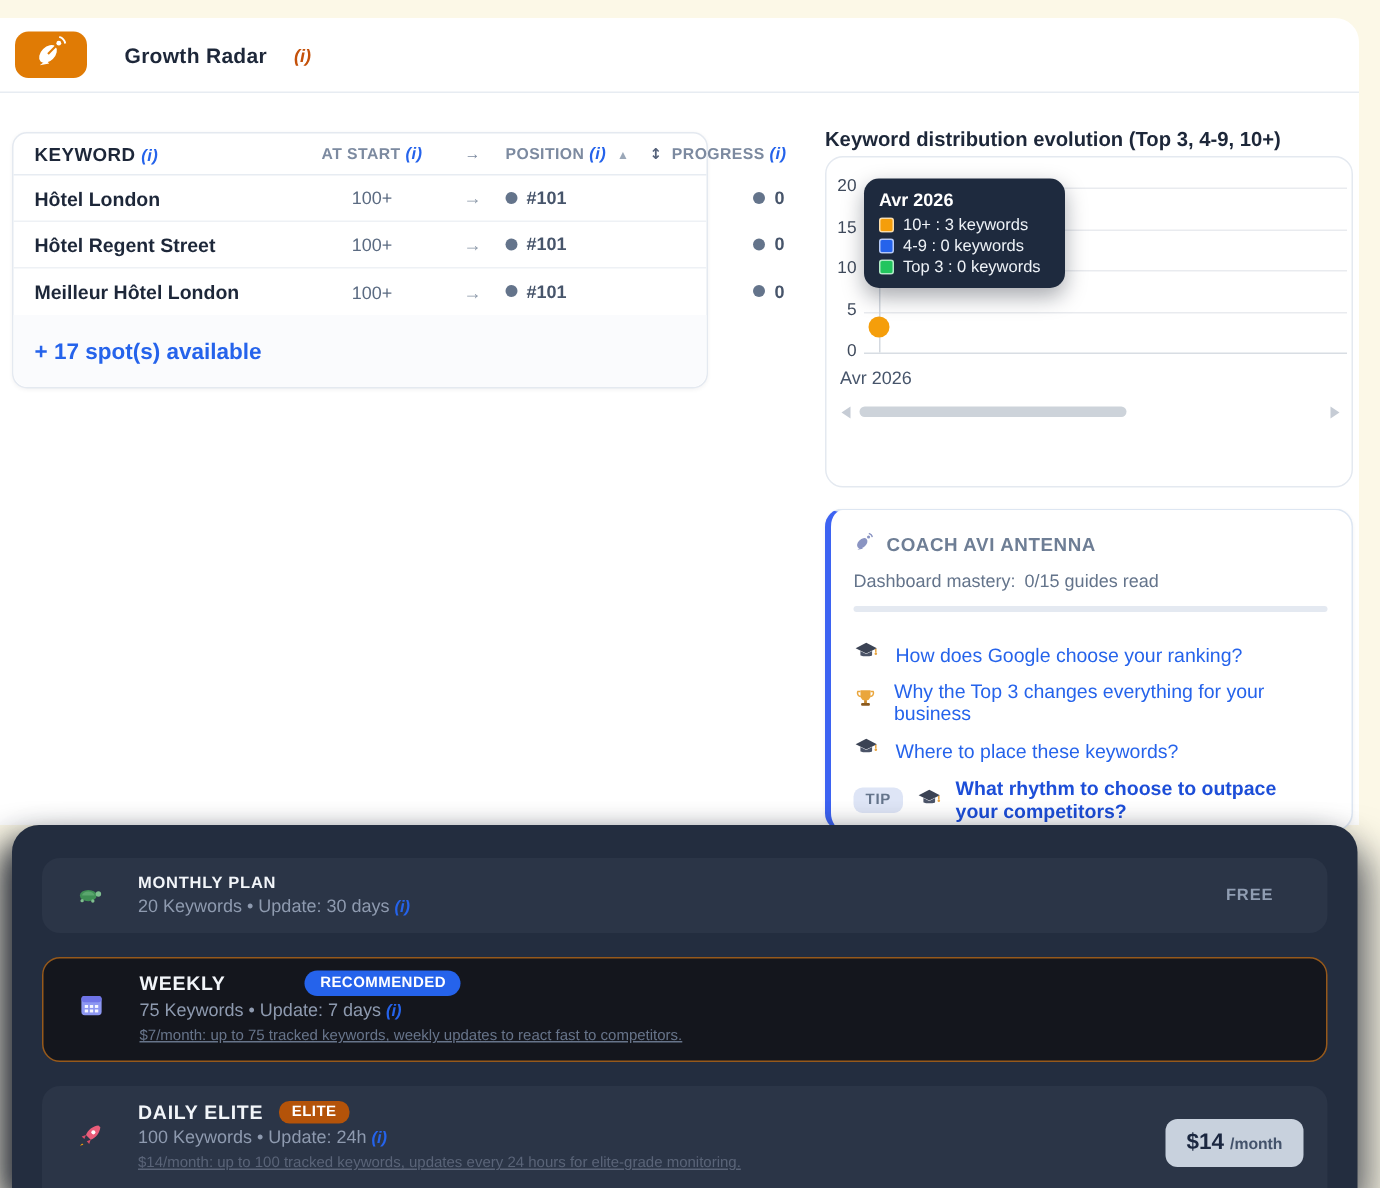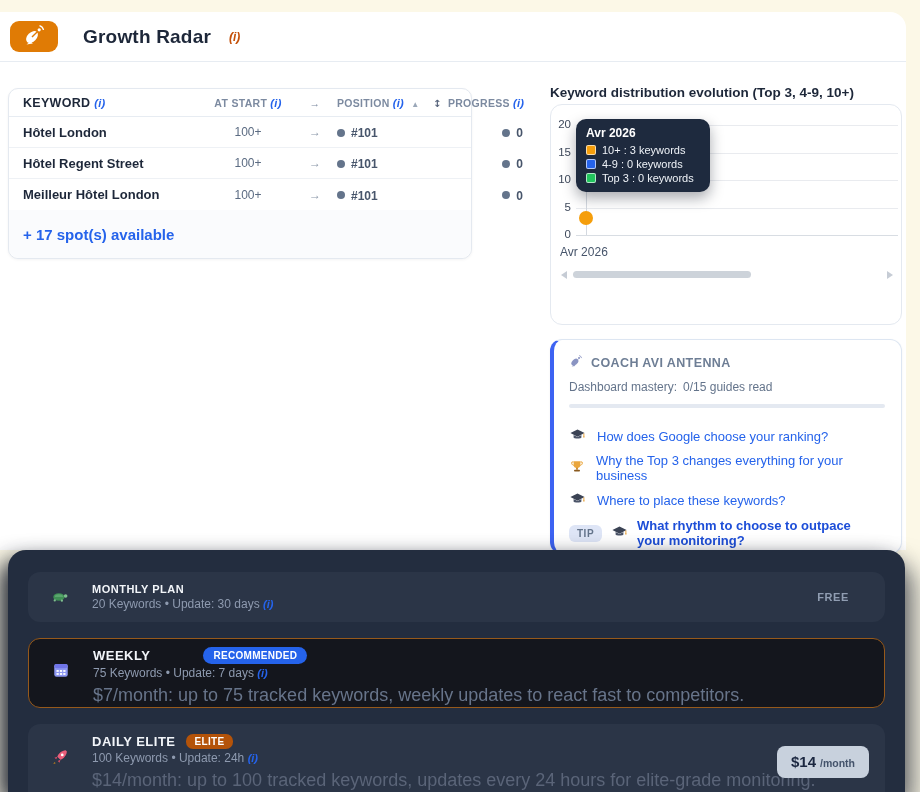--- a/index.html
+++ b/index.html
@@ -5,21 +5,21 @@
   * { margin:0; padding:0; box-sizing:border-box; }
   html,body { width:920px; height:792px; overflow:hidden; }
   body { font-family:"Liberation Sans", sans-serif; background:#fcf8e7; }
   .page { position:relative; width:920px; height:792px; overflow:hidden; }
 
   
   .app-white { position:absolute; left:0; top:12px; width:906px; height:538px;
                background:#fff; border-radius:0 16px 0 0; }
   .topbar { height:50px; border-bottom:1px solid #e7ecf2; display:flex; align-items:center; padding-left:10px; }
   .logo { width:48px; height:31px; border-radius:9px; background:#e07b05; display:flex; align-items:center; justify-content:center; }
-  .app-title { margin-left:25px; font-size:19px; font-weight:800; color:#1d2739; letter-spacing:.2px; }
+  .app-title { margin-left:25px; font-size:14px; font-weight:800; color:#1d2739; letter-spacing:.2px; }
   .info-i { font-style:italic; font-weight:800; color:#2563eb; font-size:11px; }
   .info-i.orange { color:#c4510a; font-size:12px; margin-left:18px; }
 
   
   .table-card { position:absolute; left:8px; top:76px; width:464px; background:#fff;
                 border:1px solid #e4e9f0; border-radius:10px; box-shadow:0 1px 3px rgba(16,24,40,.05); }
   .tgrid { display:grid; grid-template-columns:180px 90px 44px 96px 90px; align-items:center; padding:0 14px; white-space:nowrap; }
   .t-head { height:28px; border-bottom:1px solid #e7ecf2; }
   .t-head .hcell { font-size:10.5px; font-weight:800; color:#7c8aa0; letter-spacing:.3px; }
   .t-head .hcell.first { font-size:12.5px; color:#1d2739; }
@@ -83,21 +83,21 @@
   .plan-row { border-radius:12px; display:flex; align-items:flex-start; padding:0 22px; position:relative; }
   .plan-light { background:#2b3547; }
   .plan-monthly { height:50px; align-items:center; }
   .plan-weekly { height:70px; margin-top:16px; background:#14161d; border:1px solid #96591b; }
   .plan-daily { height:80px; margin-top:16px; }
   .plan-icon { width:20px; display:flex; justify-content:center; flex:none; }
   .plan-texts { margin-left:22px; }
   .plan-name-row { display:flex; align-items:center; gap:10px; }
   .plan-name { font-size:11px; font-weight:800; color:#f2f5f9; letter-spacing:.5px; }
   .plan-details { margin-top:2px; font-size:12px; color:#8e9aaf; }
-  .plan-desc { margin-top:5px; font-size:18px; color:#67748a; }
+  .plan-desc { margin-top:5px; font-size:10px; color:#67748a;text-decoration:underline; }
   .plan-desc.dim { color:#5a6478; }
   .free-label { margin-left:auto; padding-right:14px; font-size:11px; font-weight:800; letter-spacing:.6px; color:#909db2; }
   .badge-rec { background:#2563eb; color:#fff; font-size:10px; font-weight:800; letter-spacing:.3px;
                padding:3px 10px; border-radius:10px;margin-left:43px; }
   .badge-elite { background:#b45309; color:#fff; font-size:10px; font-weight:800; letter-spacing:.3px;
                  padding:2px 9px; border-radius:7px; }
   .pad-t8 { padding-top:8px; }
   .pad-t10 { padding-top:10px; }
   .weekly-right { position:absolute; left:572px; top:11px; width:256px; }
   .usage { font-family:"DejaVu Sans Mono", monospace; font-size:13px; font-weight:700; color:#f8fafc; }
@@ -279,21 +279,21 @@
         <div class="tip-row">
           <span class="tip-badge">TIP</span>
           <span>
             <svg width="17" height="17" viewBox="0 0 24 24">
               <path d="M12 5 L2 10 L12 15 L22 10 Z" fill="#3b4354"></path>
               <path d="M6.5 12.8 V16.4 C6.5 18.2 17.5 18.2 17.5 16.4 V12.8 L12 15.5 Z" fill="#4b5468"></path>
               <path d="M21 10.5 v3.6" stroke="#e8a33d" stroke-width="1.4"></path>
               <circle cx="21" cy="15.2" r="1.2" fill="#e8a33d"></circle>
             </svg>
           </span>
-          <span class="tip-text">What rhythm to choose to outpace your monitoring?</span>
+          <span class="tip-text">What rhythm to choose to outpace your competitors?</span>
         </div>
       </div>
     </div>
   </div>
 
   <div class="plans">
 
     <div class="plan-row plan-light plan-monthly">
       <div class="plan-icon">
         <svg width="18" height="16" viewBox="0 0 24 20">

